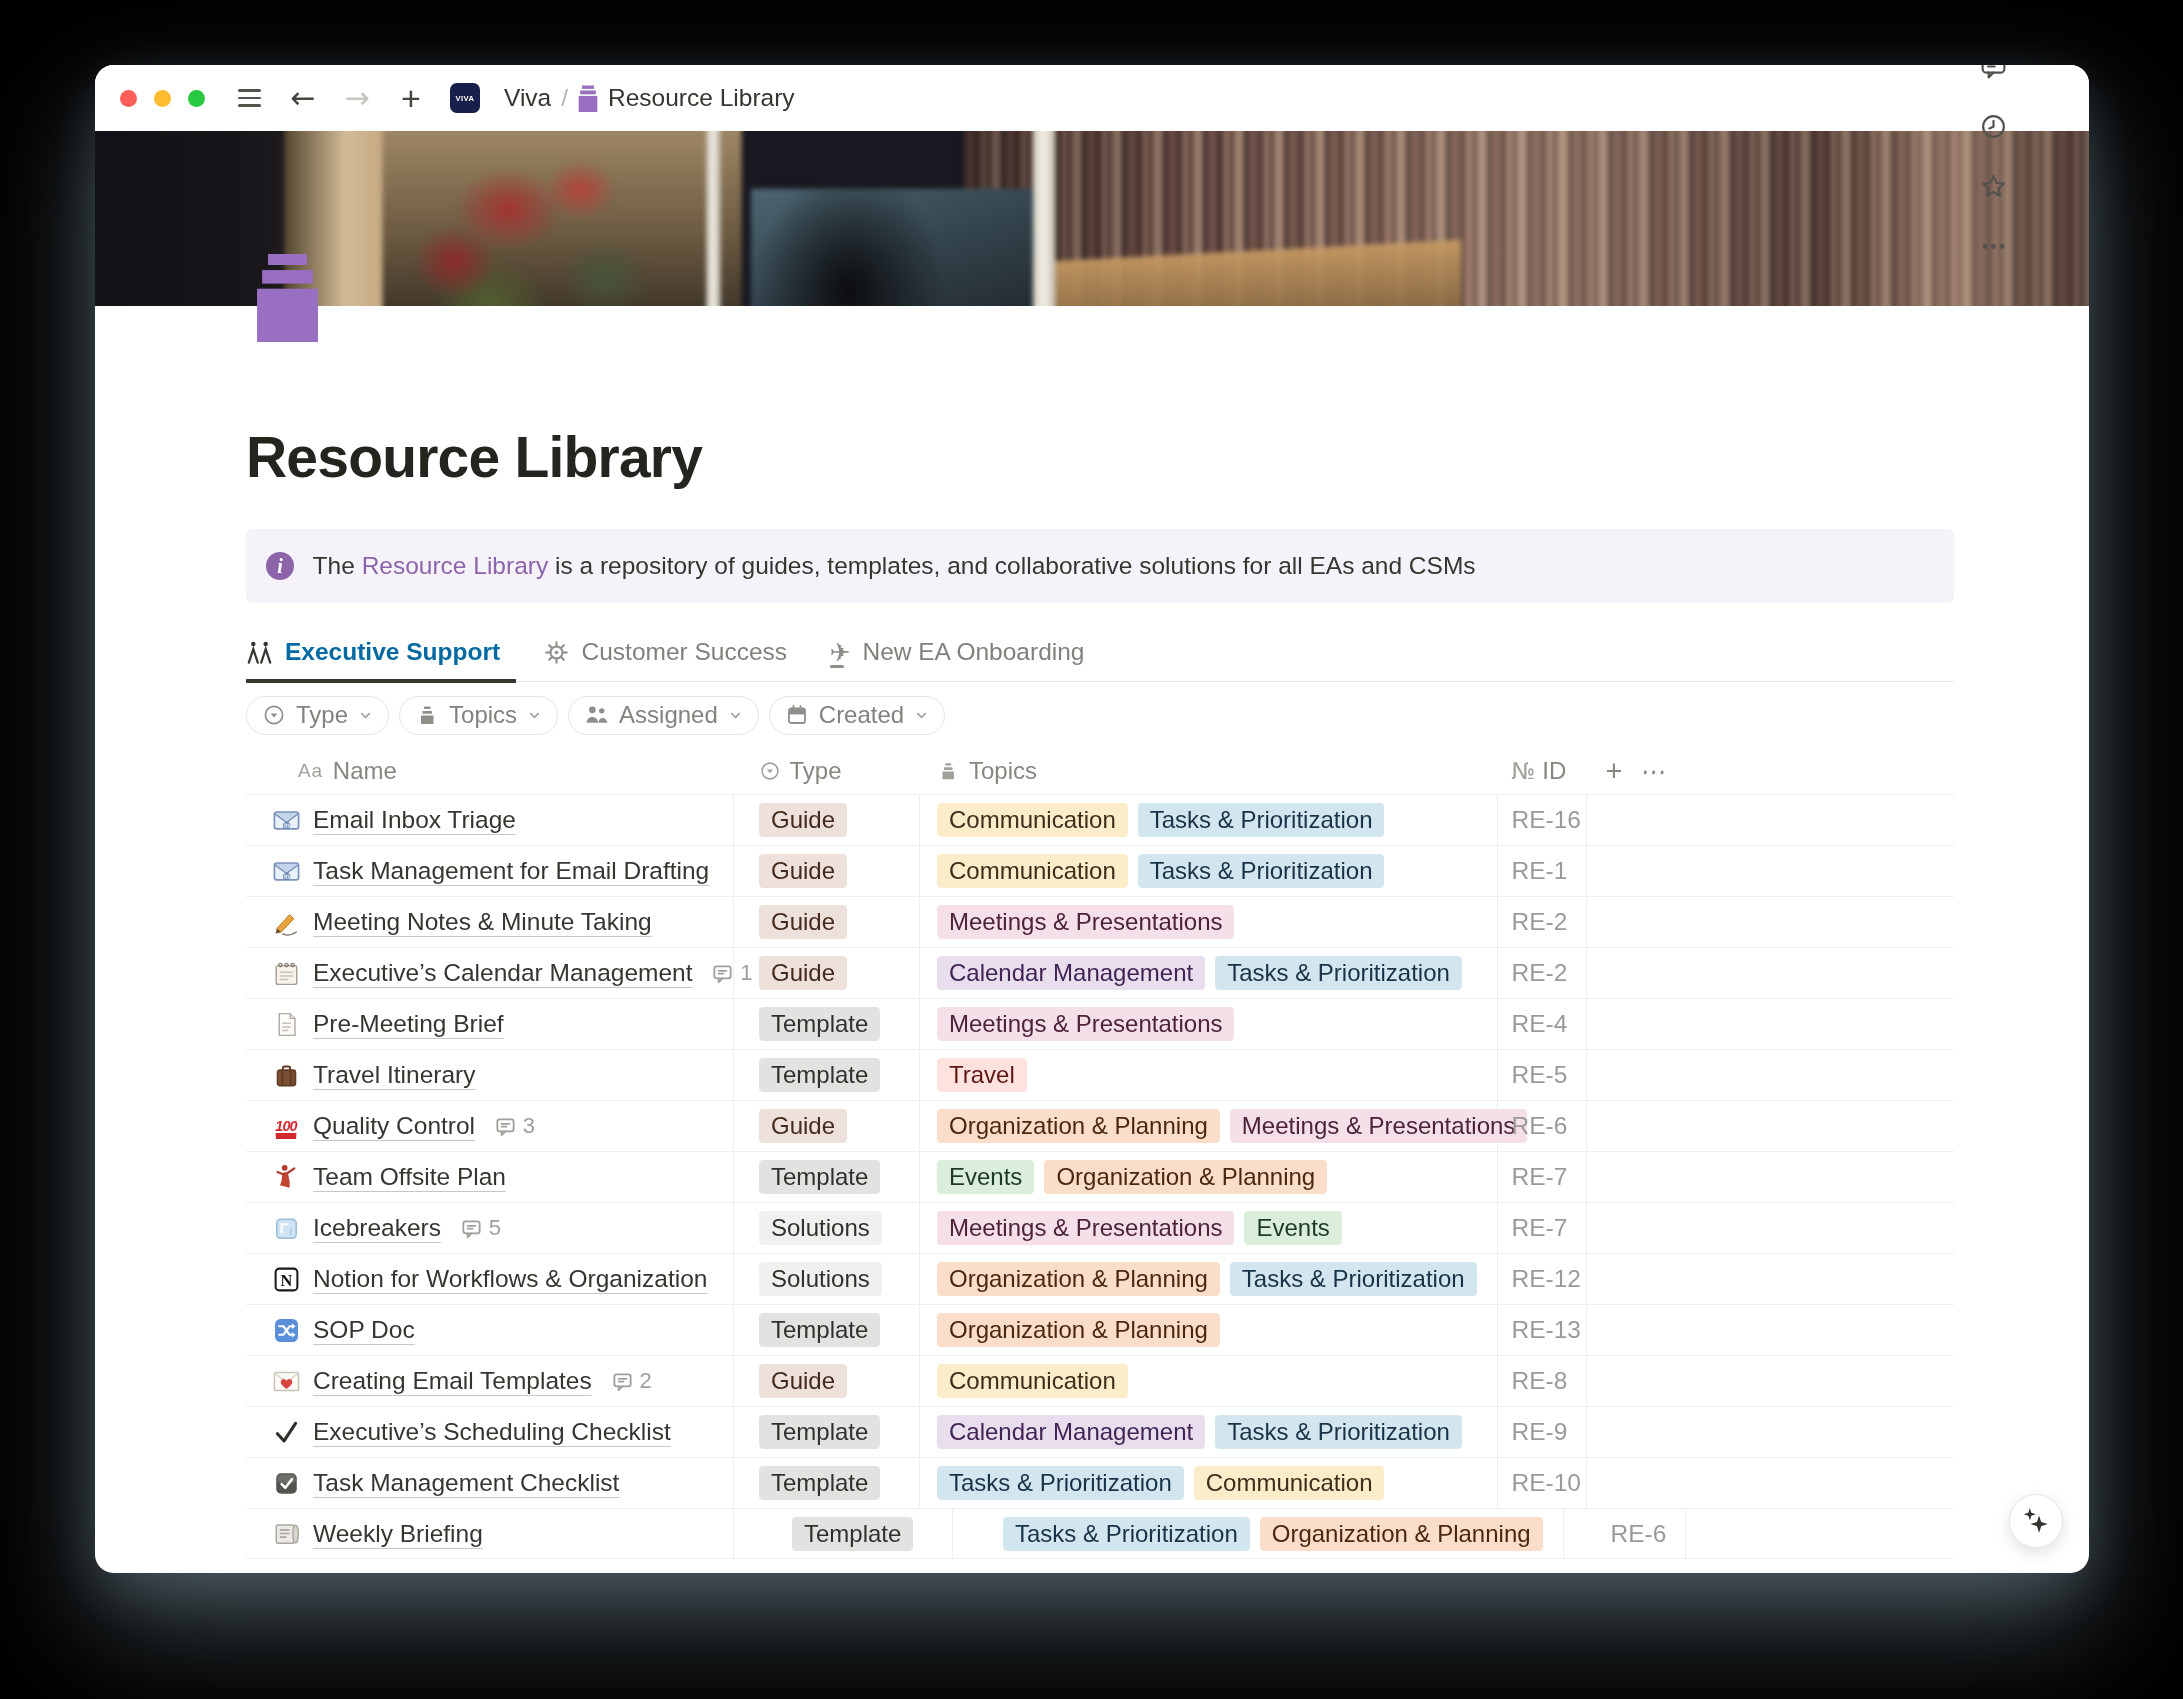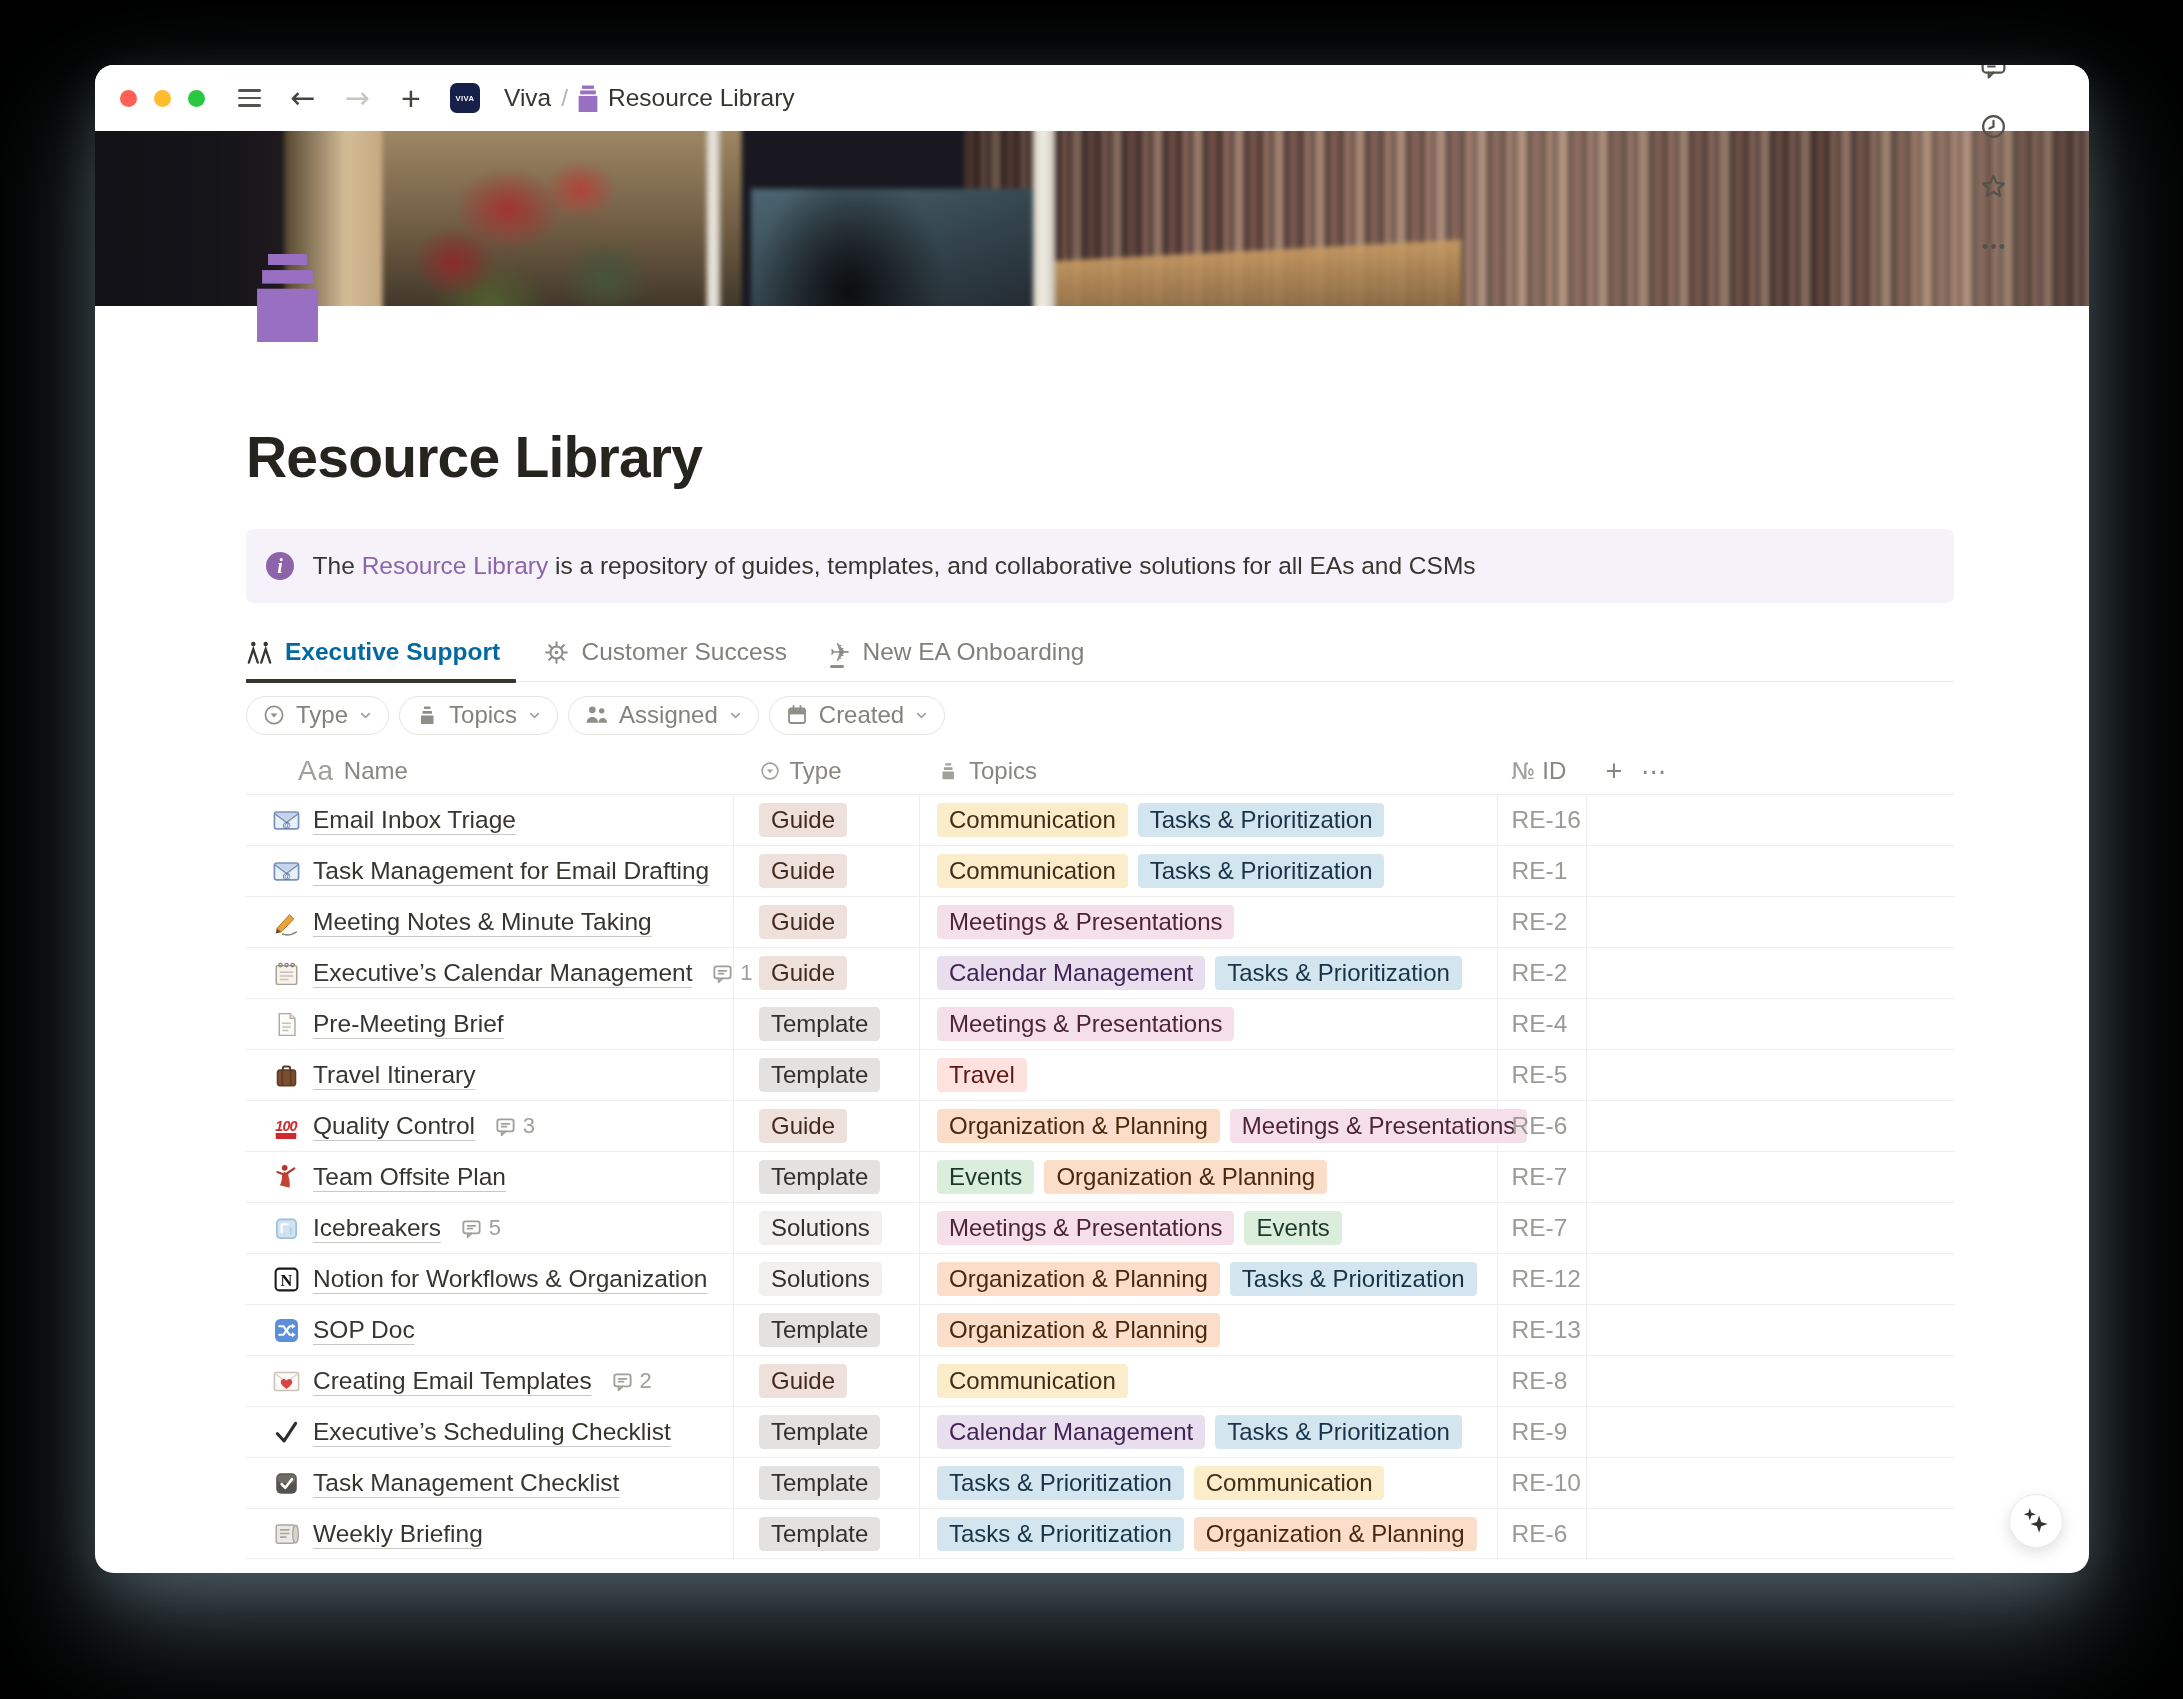--- a/index.html
+++ b/index.html
@@ -100,29 +100,29 @@
   .chips { margin-top:13.5px; display:flex; gap:10px; }
   .chip { display:flex; align-items:center; gap:10px; height:39px; padding:0 15px;
     border:0.8px solid #e5e4e1; border-radius:20px; font-size:24px; color:#83827d; background:#fff; }
   .chip svg { display:block; color:#908e89; }
 
   
   .table { margin-top:13.5px; width:1708px; }
   .t-head { display:flex; height:46px; align-items:center; color:#87867f; font-size:24px; }
   .t-row { display:flex; height:51px; align-items:center; border-top:0.8px solid #efeeec;
     font-size:24.5px; }
-  .t-row:last-child { border-bottom:0.8px solid #efeeec; }
+  .t-row:last-child { border-bottom:0.8px solid #efeeec;gap:33px; }
   .c-name { width:488px; display:flex; align-items:center; gap:12px; padding-left:25px; height:100%; }
   .t-head .c-name { padding-left:52px; gap:10px; }
   .c-type { width:186px; padding-left:25px; height:100%; display:flex; align-items:center; gap:8.5px; }
   .c-topics { width:578px; padding-left:17px; height:100%; display:flex; align-items:center; gap:10px; }
   .c-id { width:89px; padding-left:13.5px; height:100%; display:flex; align-items:center; gap:6.8px; }
   .c-fill { flex:1; height:100%; }
   .t-row .c-name, .t-row .c-type, .t-row .c-topics, .t-row .c-id { border-right:0.8px solid #efeeec; }
-  .hdr-aa { font-size:28px; color:#a2a09a; letter-spacing:0.8px; }
+  .hdr-aa { font-size:19px; color:#a2a09a; letter-spacing:0.8px; }
   .hdr-ico { color:#a2a09a; display:flex; }
   .hdr-no { font-size:23px; color:#a2a09a; font-family:"DejaVu Sans",sans-serif; }
   .hdr-plus { width:54px; text-align:center; font-size:29px; color:#87867f; }
   .hdr-more { width:47px; font-size:25px; color:#87867f; letter-spacing:1.7px; }
   .row-ico { width:30px; height:30px; flex:0 0 auto; display:flex; align-items:center;
     justify-content:center; }
   .row-name { color:#37352f; text-decoration:underline; text-decoration-color:rgba(55,53,47,.28);
     text-decoration-thickness:1.3px; text-underline-offset:6px; white-space:nowrap; }
   .comment { display:flex; align-items:center; gap:6px; color:#a19f9a; font-size:22px; margin-left:6.8px; }
   .comment svg { display:block; }

